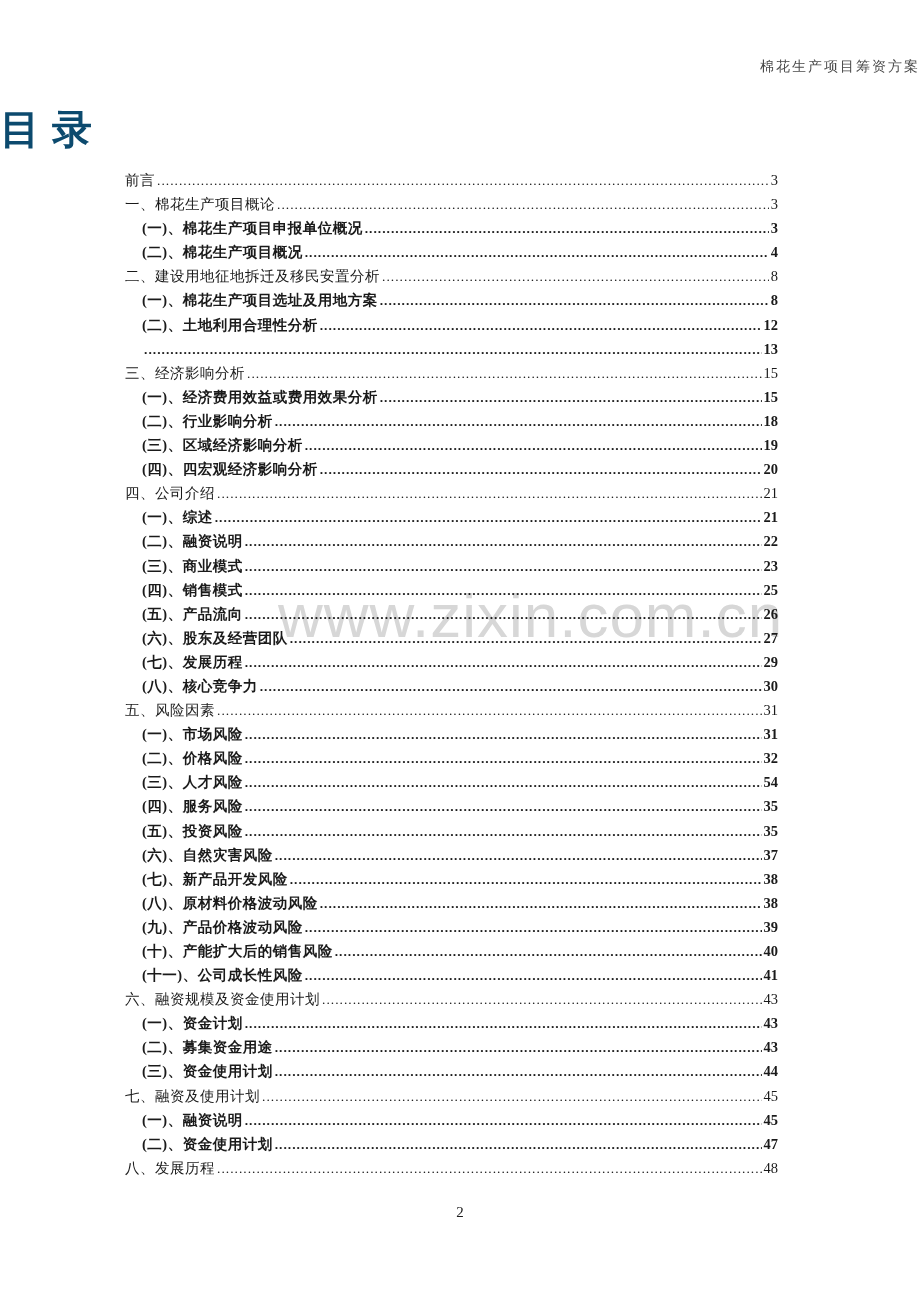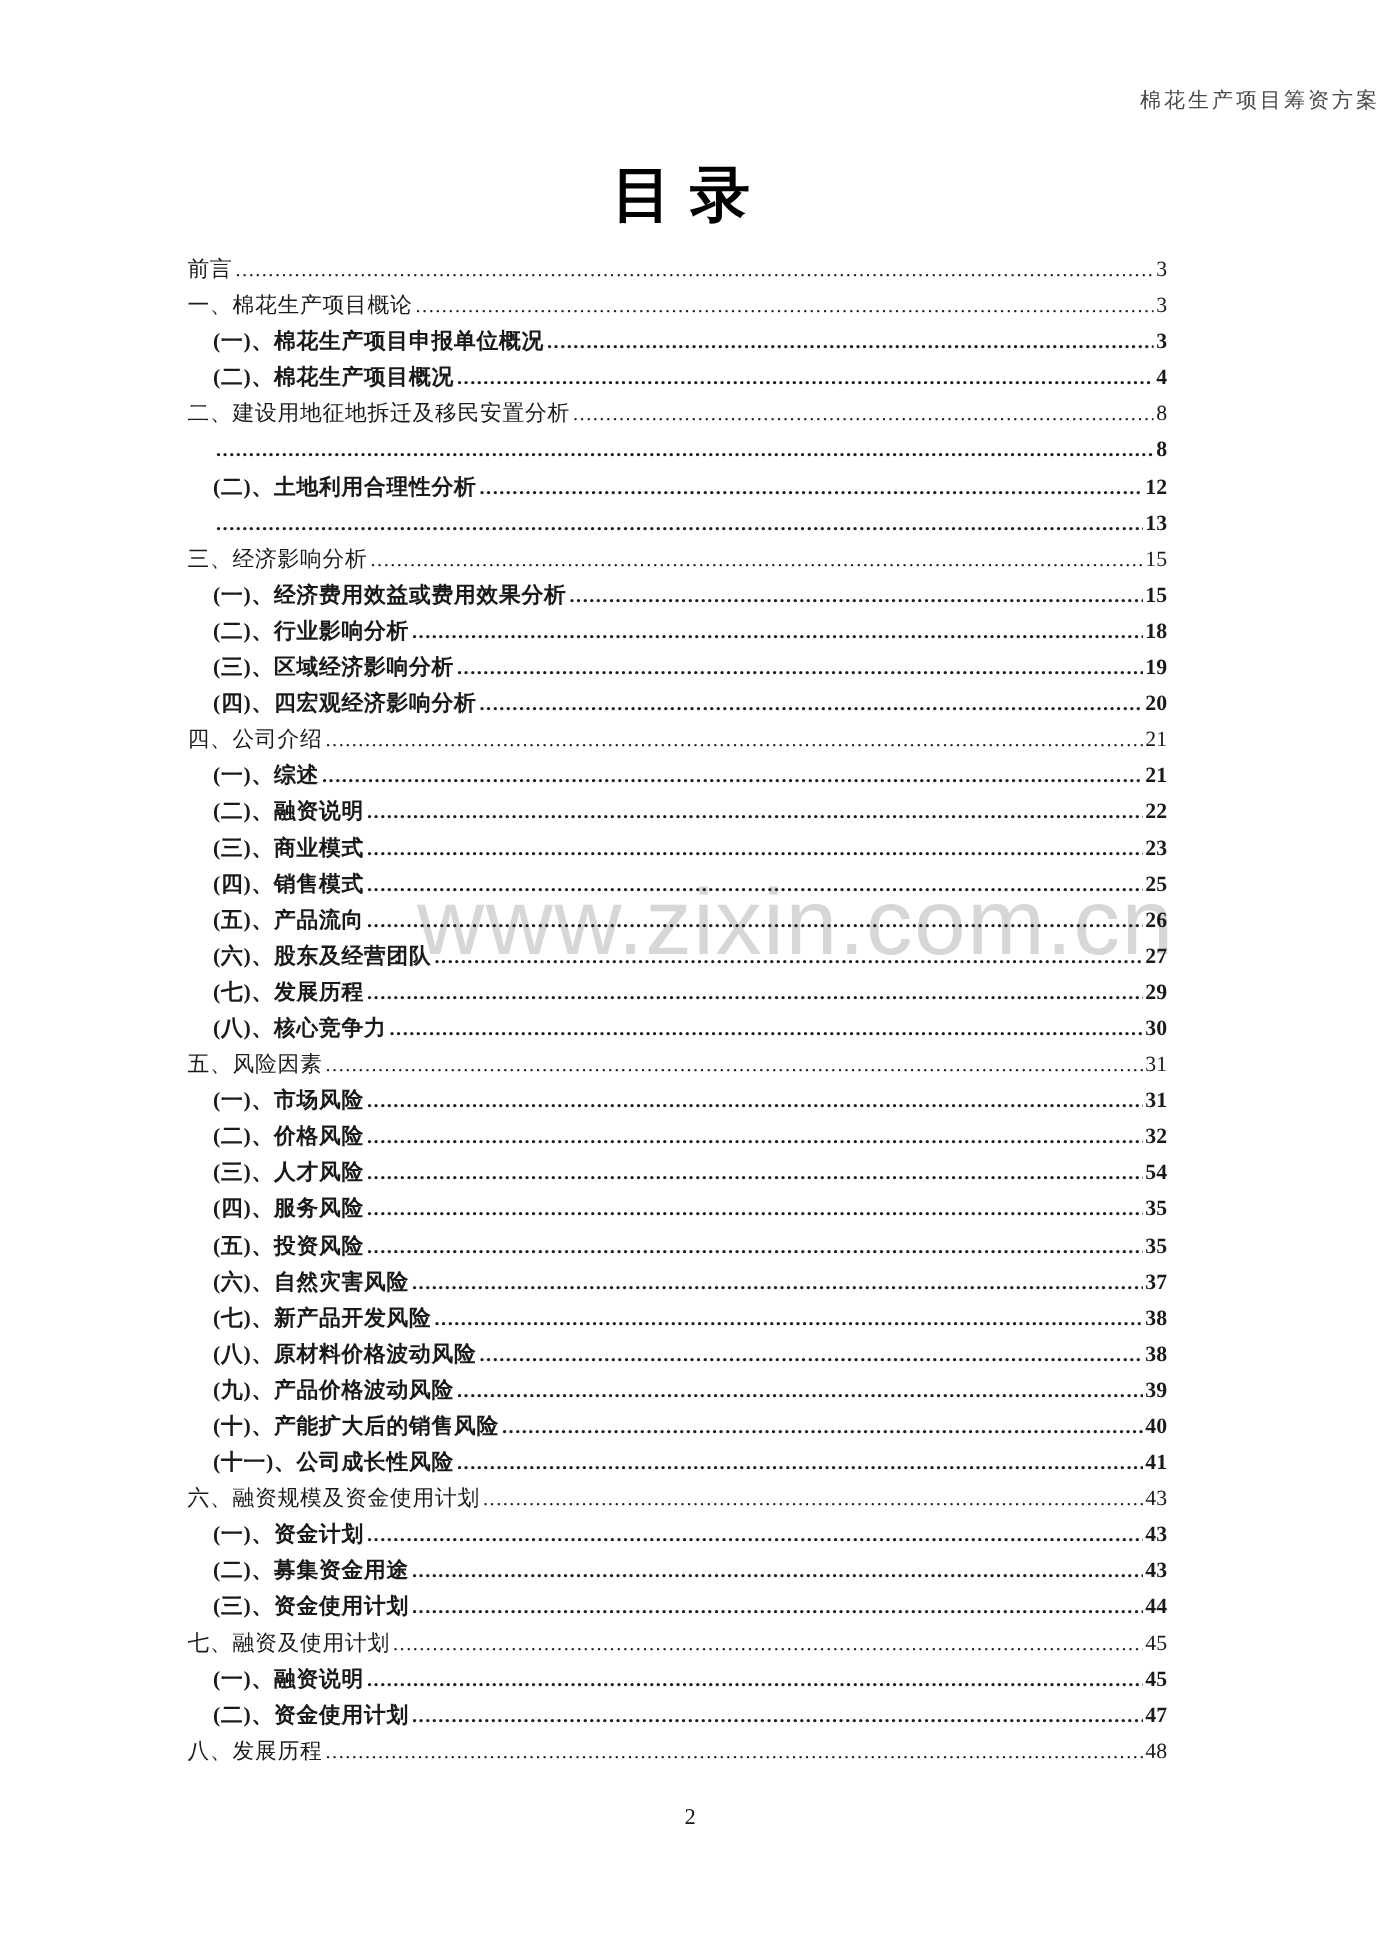--- a/index.html
+++ b/index.html
@@ -21,26 +21,25 @@
     text-align: right;
     font-size: 14px;
     letter-spacing: 2px;
     color: #4a4a4a;
   }
   .toc-title {
     position: absolute;
     top: 102px;
     left: 0;
     width: 100%;
-    text-align: center;
     font-size: 40px;
     font-weight: bold;
     letter-spacing: 12px;
     padding-left: 0; 
-    color: #000000;
+    color: #0c4a6e;
   }
   .watermark {
     position: absolute;
     top: 580px;
     left: 278px;
     z-index: 0;
     font-family: "Liberation Sans", "DejaVu Sans", sans-serif;
     font-size: 62px;
     letter-spacing: 1px;
     white-space: nowrap;
@@ -116,20 +115,21 @@
         <span class="toc-label">(二)、棉花生产项目概况</span>
         <span class="toc-dots">............................................................................................................................................................................................................................................................................................................</span>
         <span class="toc-page">4</span>
       </div>
       <div class="toc-row">
         <span class="toc-label">二、建设用地征地拆迁及移民安置分析</span>
         <span class="toc-dots">............................................................................................................................................................................................................................................................................................................</span>
         <span class="toc-page">8</span>
       </div>
       <div class="toc-row l1">
+        <span class="toc-label">(一)、棉花生产项目选址及用地方案</span>
         <span class="toc-dots">............................................................................................................................................................................................................................................................................................................</span>
         <span class="toc-page">8</span>
       </div>
       <div class="toc-row l1">
         <span class="toc-label">(二)、土地利用合理性分析</span>
         <span class="toc-dots">............................................................................................................................................................................................................................................................................................................</span>
         <span class="toc-page">12</span>
       </div>
       <div class="toc-row l1">
         <span class="toc-dots">............................................................................................................................................................................................................................................................................................................</span>

